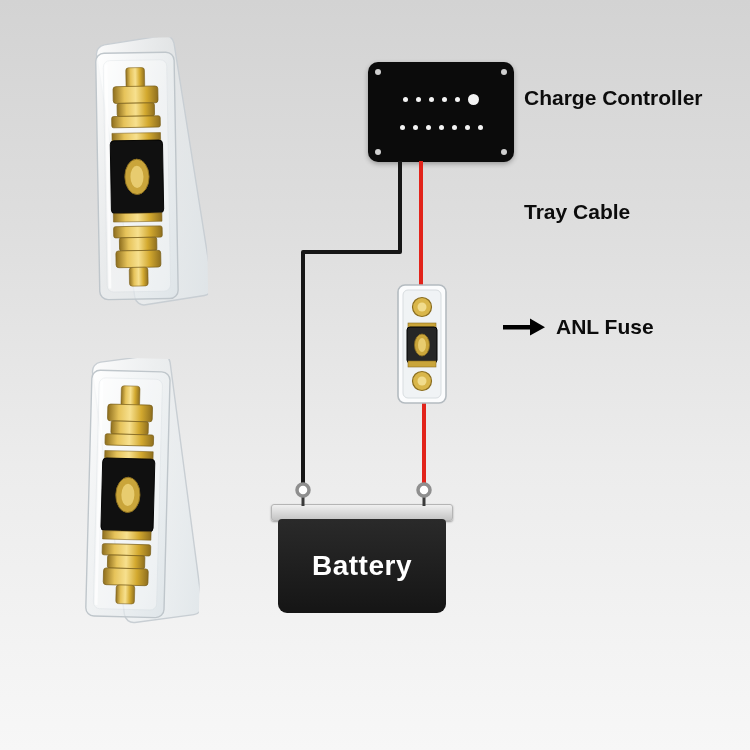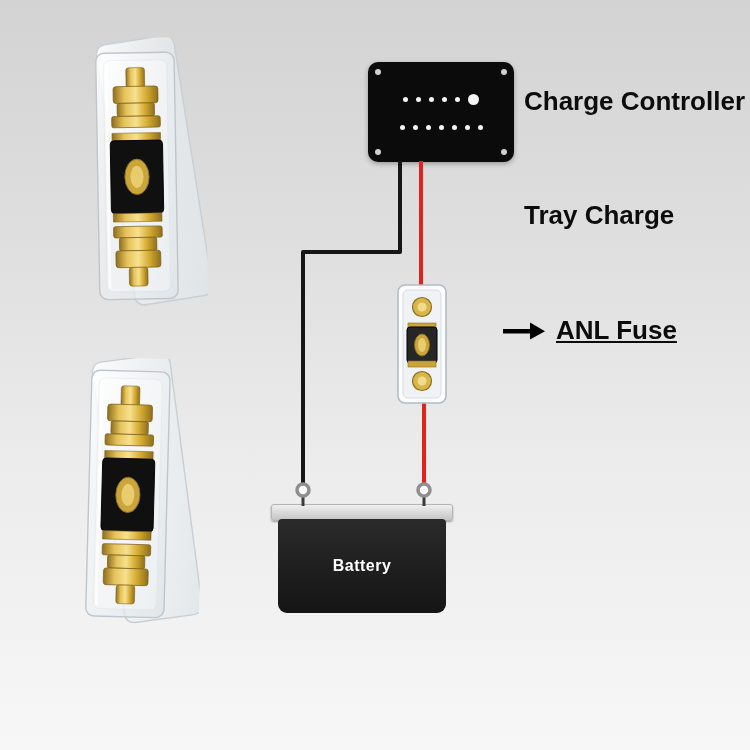--- a/index.html
+++ b/index.html
@@ -36,33 +36,33 @@
   .battery-lid {
     position:absolute; left:271px; top:504px; width:182px; height:17px; z-index:4;
     background:linear-gradient(#f0f0f0,#c4c4c4); border-radius:3px;
     box-shadow:0 1px 2px rgba(0,0,0,.35); border:1px solid #b5b5b5;
   }
   .battery-body {
     position:absolute; left:278px; top:519px; width:168px; height:94px; z-index:4;
     background:linear-gradient(#2a2a2a,#151515); border-radius:4px 4px 9px 9px;
     display:flex; align-items:center; justify-content:center;
   }
-  .battery-body span { color:#ffffff; font-weight:bold; font-size:16px; letter-spacing:.5px; }
+  .battery-body span { color:#ffffff; font-weight:bold; font-size:28px; letter-spacing:.5px; }
 
   
   .wires { position:absolute; left:0; top:0; z-index:5; pointer-events:none; }
 
   
   .label, .label-row {
-    position:absolute; z-index:7; font-weight:bold; font-size:26px; color:#0c0c0c; white-space:nowrap;text-align:right;
+    position:absolute; z-index:7; font-weight:bold; font-size:21px; color:#0c0c0c; white-space:nowrap;text-align:right;
   }
   .label-row { display:flex; align-items:center; gap:11px; }
   .label-charge { left:524px; top:86px; }
   .label-tray   { left:524px; top:200px; }
-  .row-anl      { left:503px; top:315px;text-decoration:underline; }
+  .row-anl      { left:503px; top:315px; }
   .row-fuse     { left:503px; top:430px; }
   .arrow-icon { display:block; }
 </style>
 </head>
 <body>
 
 <div class="stage">
 
   <div class="product product-1">
     <svg width="140" height="274" viewBox="0 0 150 290">
@@ -189,21 +189,21 @@
     <path d="M 400 161 L 400 252 L 303 252 L 303 483" fill="none" stroke="#161616" stroke-width="4" stroke-linejoin="round"></path>
     <path d="M 421 161 L 421 290" fill="none" stroke="#e2231a" stroke-width="4"></path>
     <path d="M 424 400 L 424 483" fill="none" stroke="#e2231a" stroke-width="4"></path>
     <path d="M 303 496 L 303 506" stroke="#3a3a3a" stroke-width="3"></path>
     <path d="M 424 496 L 424 506" stroke="#3a3a3a" stroke-width="3"></path>
     <circle cx="303" cy="490" r="6" fill="#ffffff" stroke="#8f8f8f" stroke-width="3.5"></circle>
     <circle cx="424" cy="490" r="6" fill="#ffffff" stroke="#8f8f8f" stroke-width="3.5"></circle>
   </svg>
 
   <div class="label label-charge">Charge Controller</div>
-  <div class="label label-tray">Tray Charge</div>
+  <div class="label label-tray">Tray Cable</div>
 
   <div class="label-row row-anl">
     <svg class="arrow-icon" width="42" height="18" viewBox="0 0 42 18">
       <rect x="0" y="7" width="28" height="4.5" fill="#000000"></rect>
       <polygon points="27,0.5 42,9.2 27,17.5" fill="#000000"></polygon>
     </svg>
     <span>ANL Fuse</span>
   </div>
 
 

